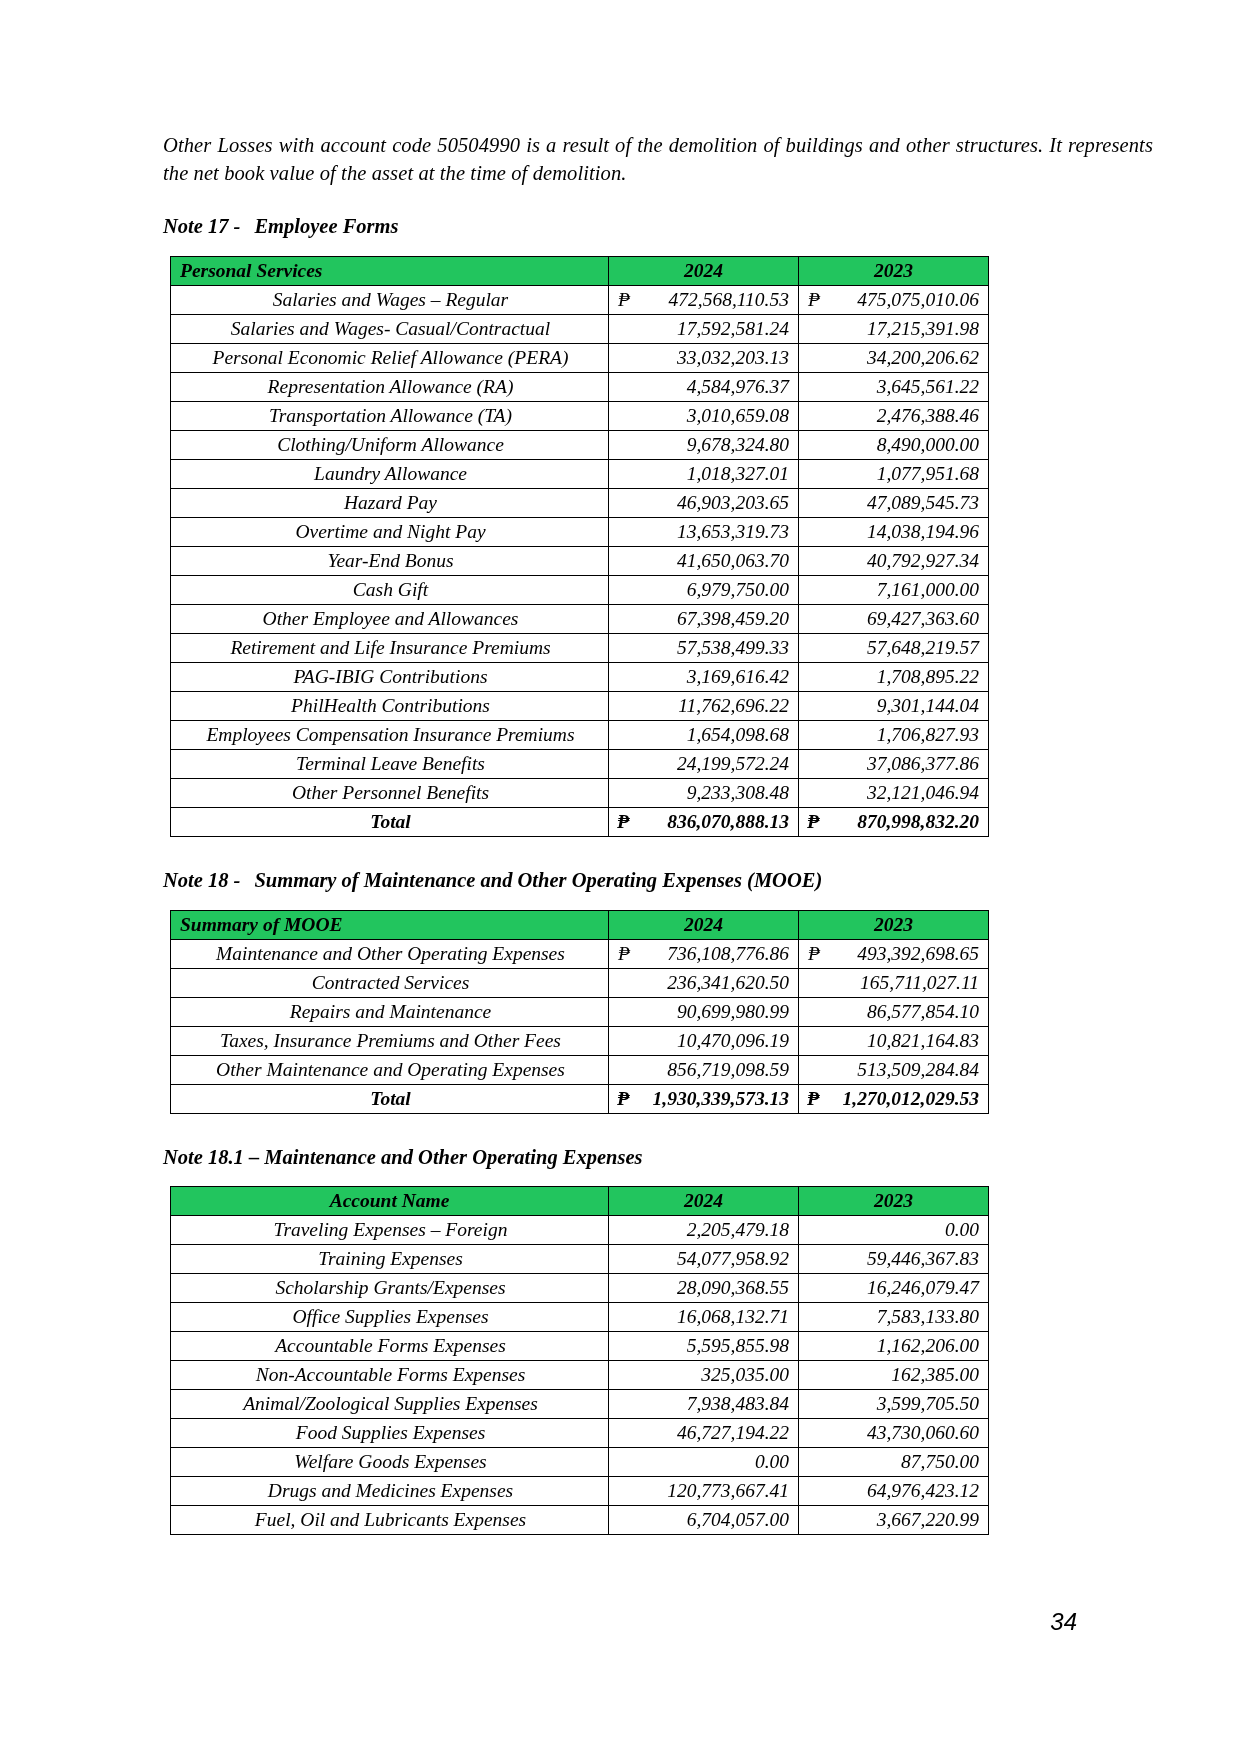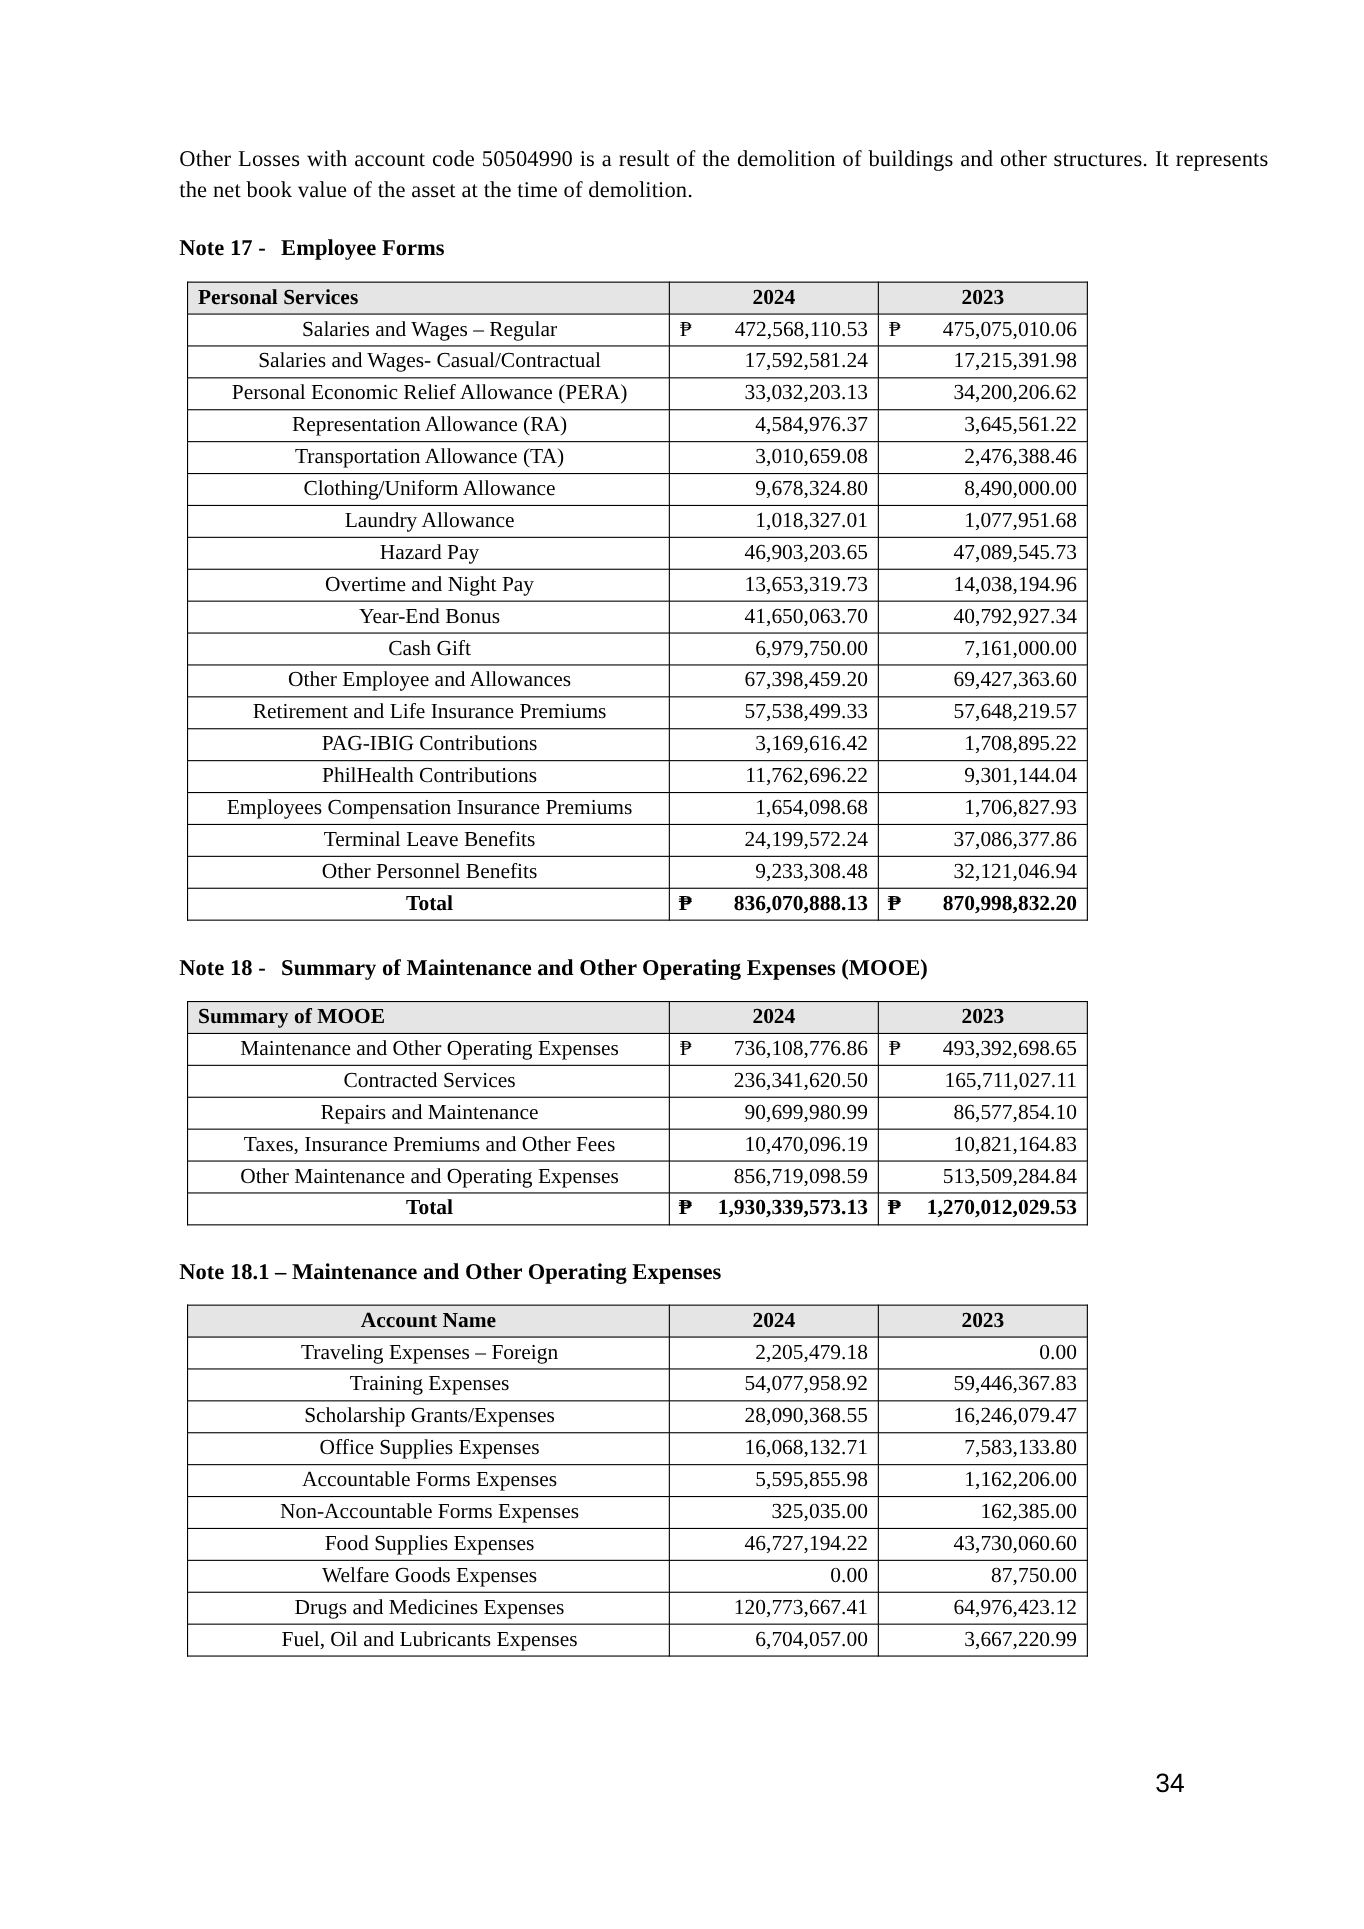--- a/index.html
+++ b/index.html
@@ -14,20 +14,21 @@
     color: #000000;
     position: relative;
     overflow: hidden;
   }
   .page {
     box-sizing: border-box;
     width: 1240px;
     height: 1754px;
     padding: 132px 87px 40px 163px;
     position: relative;
+    font-style: italic;
   }
   p.intro {
     font-size: 20.5px;
     line-height: 1.35;
     text-align: justify;
     margin: 0 0 26px 0;
     letter-spacing: 0.1px;
   }
   h2.note-heading {
     font-size: 20.5px;
@@ -50,21 +51,21 @@
   table.fin col.c-y1 { width: 190px; }
   table.fin col.c-y2 { width: 190px; }
   table.fin th, table.fin td {
     border: 1.2px solid #000000;
     padding: 2px 7px 3px 7px;
     line-height: 1.18;
     vertical-align: middle;
     height: 21px;
   }
   table.fin thead th {
-    background: #e5e5e5;
+    background: #22c55e;
     font-weight: bold;
     text-align: center;
   }
   table.fin thead th.left {
     text-align: left;
     padding-left: 9px;
   }
   table.fin td.name {
     text-align: center;
     padding-left: 9px;
@@ -313,20 +314,25 @@
           <td class="name">Accountable Forms Expenses</td>
           <td class="num">5,595,855.98</td>
           <td class="num">1,162,206.00</td>
         </tr>
         <tr>
           <td class="name">Non-Accountable Forms Expenses</td>
           <td class="num">325,035.00</td>
           <td class="num">162,385.00</td>
         </tr>
         <tr>
+          <td class="name">Animal/Zoological Supplies Expenses</td>
+          <td class="num">7,938,483.84</td>
+          <td class="num">3,599,705.50</td>
+        </tr>
+        <tr>
           <td class="name">Food Supplies Expenses</td>
           <td class="num">46,727,194.22</td>
           <td class="num">43,730,060.60</td>
         </tr>
         <tr>
           <td class="name">Welfare Goods Expenses</td>
           <td class="num">0.00</td>
           <td class="num">87,750.00</td>
         </tr>
         <tr>

